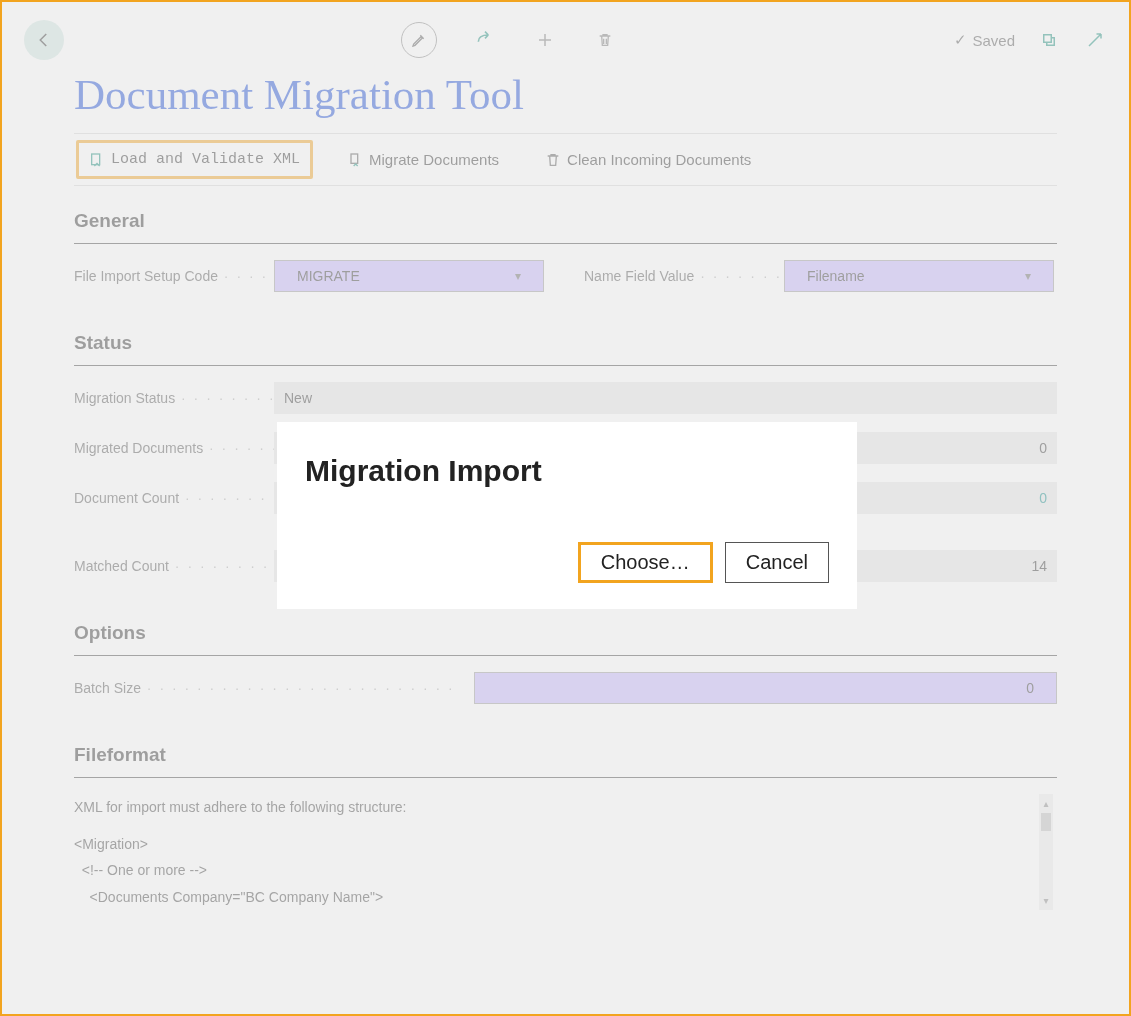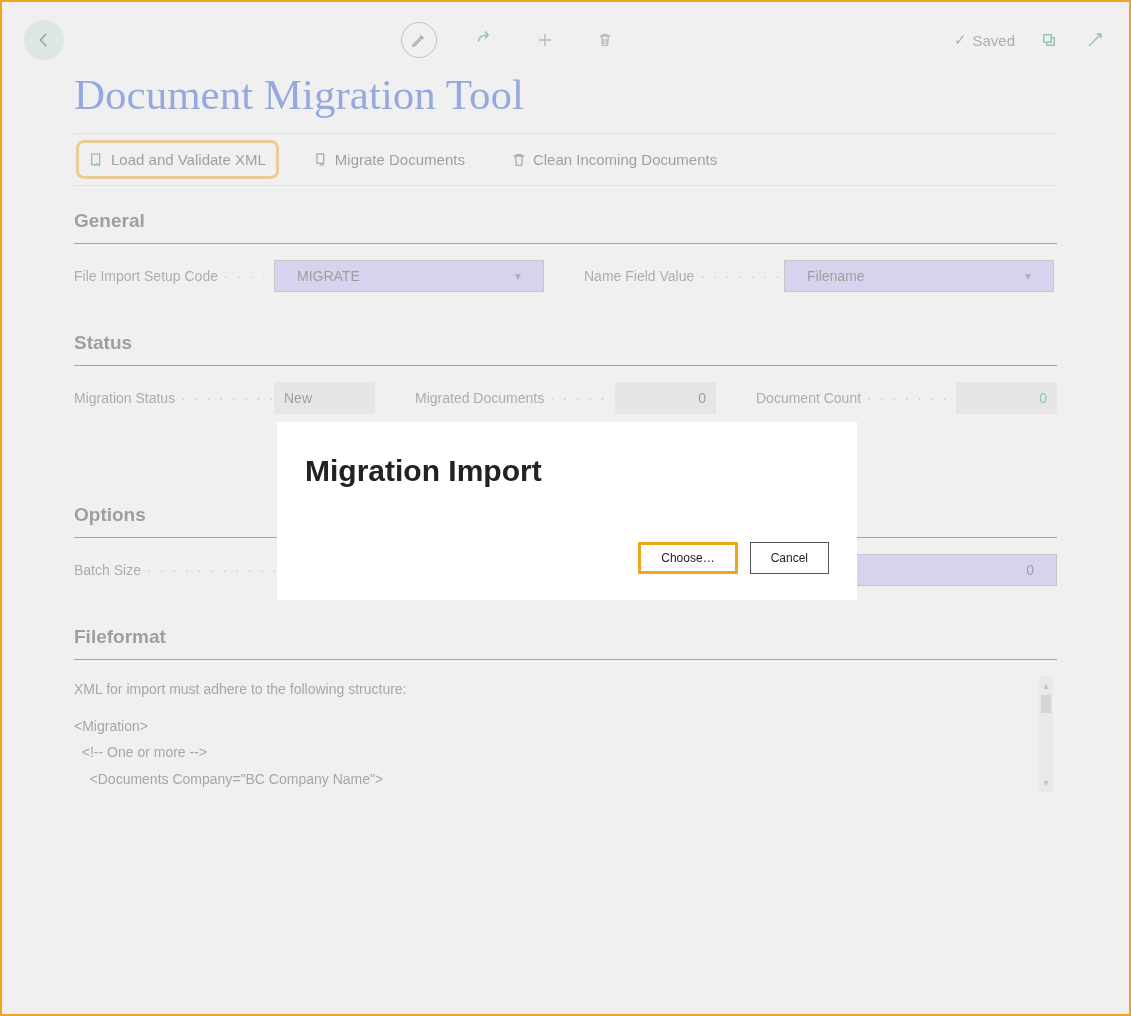--- a/index.html
+++ b/index.html
@@ -72,23 +72,24 @@
     color:#333;
     font-size:15px;
   }
   .action{
     display:flex; align-items:center; gap:6px;
     padding:4px 8px;
   }
   .action svg{ width:16px; height:16px; }
   .highlight-box{
     border:3px solid #f2a41f;
-    border-radius:8px;
+    border-radius:2px;
     padding:8px 10px;
     margin:-4px;
+    font-family:Liberation Mono, monospace;
   }
   
   .section{
     margin:0 60px 40px 60px;
   }
   .section-title{
     font-size:19px; font-weight:600; color:#333;
     border-bottom:1px solid #444;
     padding-bottom:11px;
     margin-bottom:16px;
@@ -125,21 +126,21 @@
     height:32px;
     flex:1;
     padding:0 10px;
     font-size:14px;
     display:flex; align-items:center; justify-content:flex-start;
     color:#333;
   }
   .ro-box.right{ justify-content:flex-end; }
   .ro-box.teal{ color:#0f8a87; }
   .num-box{ justify-content:flex-end; }
-  .status-grid{ display:grid; grid-template-columns:1fr 1fr 1fr; column-gap:40px; row-gap:18px;}
+  .status-grid{ display:grid; grid-template-columns:1fr; column-gap:40px; row-gap:18px;}
   .status-row{ display:flex; align-items:center; }
   .status-row .field-label{ width:200px; }
   
   .fileformat-box{
     position:relative;
     font-size:14px; color:#444;
     line-height:1.9;
     padding-right:30px;
     max-height:120px;
     overflow:hidden;
@@ -165,21 +166,21 @@
     font-size:30px; font-weight:600; color:#222;
     margin-bottom:54px;
   }
   .modal-buttons{
     display:flex; justify-content:flex-end; gap:12px;
   }
   .btn{
     border:1px solid #555;
     background:#fff;
     padding:8px 20px;
-    font-size:12px;
+    font-size:20px;
     color:#222;
   }
   .btn.primary{
     border:3px solid #f2a41f;
     padding:6px 20px;
   }
 </style>
 </head>
 <body>
 

